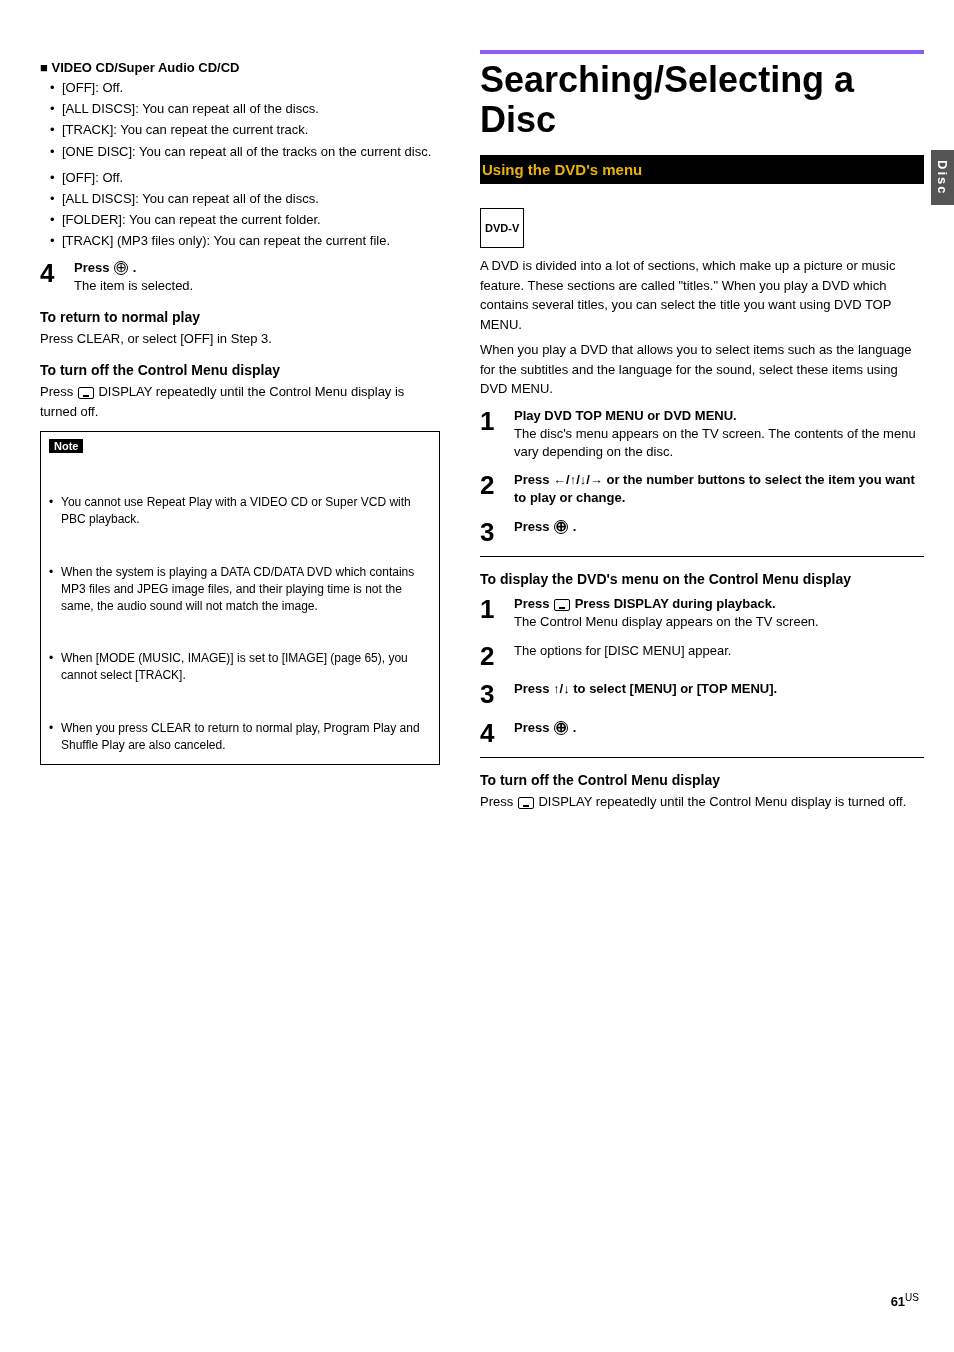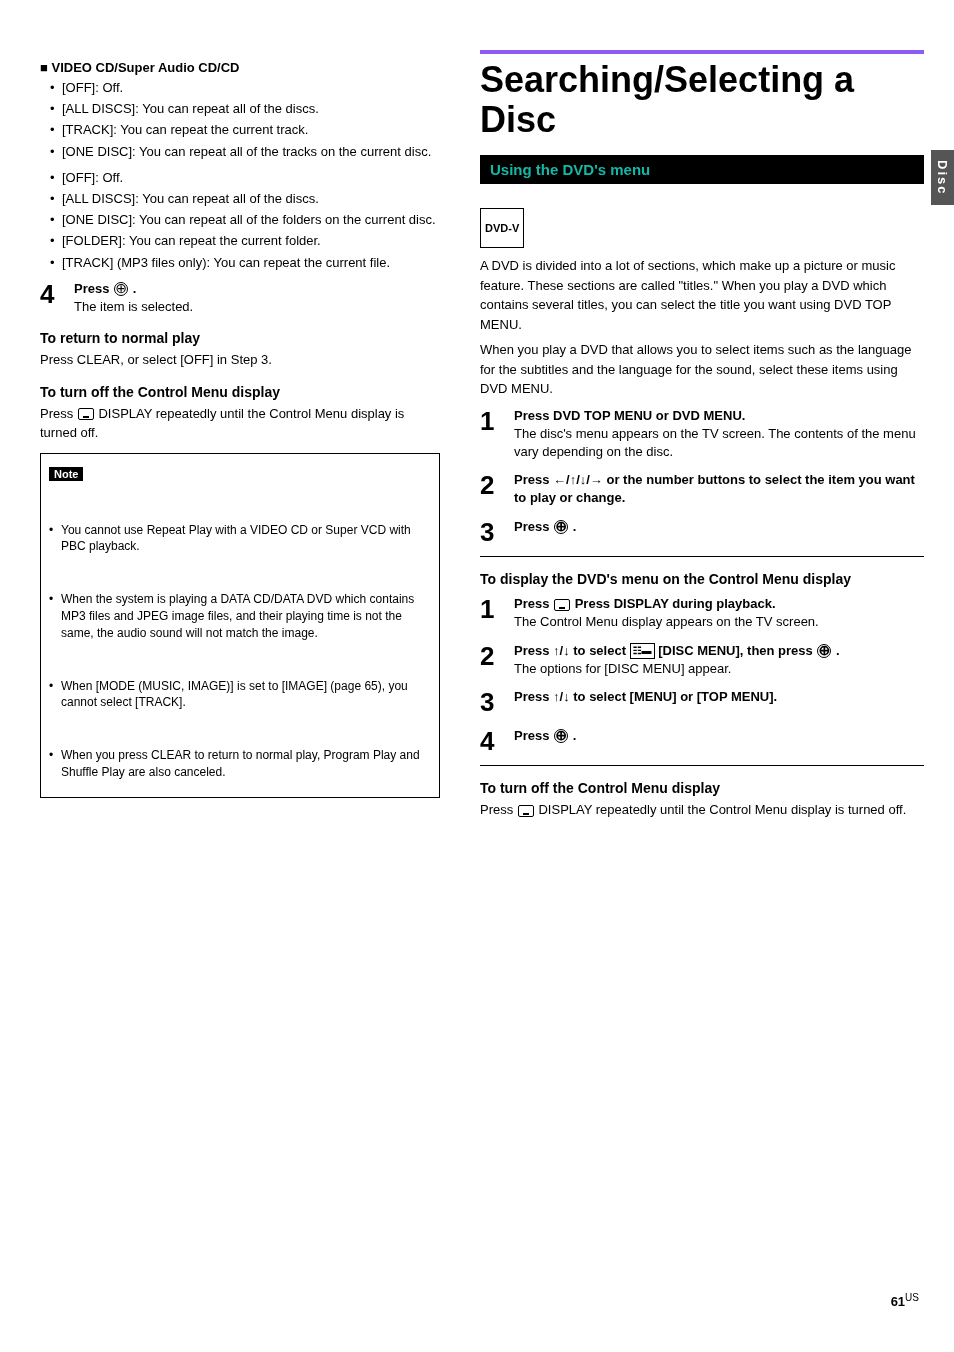--- a/index.html
+++ b/index.html
@@ -91,21 +91,21 @@
     }
     
     .para {
       font-size: 13px;
       line-height: 1.5;
       margin-bottom: 6px;
     }
     
     .note-box {
       border: 1px solid #000;
-      padding: 12px 8px;
+      padding: 6px 8px;
       margin-top: 10px;
       margin-bottom: 10px;
     }
     .note-label {
       background: #000;
       color: #fff;
       font-size: 11px;
       font-weight: bold;
       padding: 1px 5px;
       display: inline-block;
@@ -134,24 +134,24 @@
       font-size: 36px;
       font-weight: bold;
       line-height: 1.1;
       margin-bottom: 16px;
       border-top: 4px solid #8b5cf6;
       padding-top: 6px;
     }
     
     .section-box {
       background: #000;
-      color: #14b8a6;
+      color: #eab308;
       font-weight: bold;
       font-size: 15px;
-      padding: 6px 10px;
+      padding: 6px 2px;
       margin-bottom: 10px;
     }
     
     .dvd-badge {
       display: inline-block;
       border: 1px solid #000;
       font-size: 11px;
       font-weight: bold;
       padding: 13px 4px;
       margin-bottom: 8px;
@@ -241,21 +241,20 @@
     <ul class="bullet-list">
       <li>[OFF]: Off.</li>
       <li>[ALL DISCS]: You can repeat all of the discs.</li>
       <li>[TRACK]: You can repeat the current track.</li>
       <li>[ONE DISC]: You can repeat all of the tracks on the current disc.</li>
     </ul>
 
     <ul class="bullet-list">
       <li>[OFF]: Off.</li>
       <li>[ALL DISCS]: You can repeat all of the discs.</li>
-      <li>[ONE DISC]: You can repeat all of the folders on the current disc.</li>
       <li>[FOLDER]: You can repeat the current folder.</li>
       <li>[TRACK] (MP3 files only): You can repeat the current file.</li>
     </ul>
 
     <div class="step-block">
       <span class="step-num">4</span>
       <div class="step-content">
         <p>
           <strong>Press</strong>
           <span class="circle-icon">⊕</span>
@@ -293,21 +292,21 @@
 
     <span class="dvd-badge">DVD-V</span>
 
     <p class="para">A DVD is divided into a lot of sections, which make up a picture or music feature. These sections are called "titles." When you play a DVD which contains several titles, you can select the title you want using DVD TOP MENU.</p>
     <p class="para">When you play a DVD that allows you to select items such as the language for the subtitles and the language for the sound, select these items using DVD MENU.</p>
 
     
     <div class="step-block">
       <span class="step-num">1</span>
       <div class="step-content">
-        <p class="step-label">Press DVD TOP MENU or DVD MENU.</p>
+        <p class="step-label">Play DVD TOP MENU or DVD MENU.</p>
         <p>The disc's menu appears on the TV screen. The contents of the menu vary depending on the disc.</p>
       </div>
     </div>
 
     
     <div class="step-block">
       <span class="step-num">2</span>
       <div class="step-content">
         <p class="step-label">Press ←/↑/↓/→ or the number buttons to select the item you want to play or change.</p>
       </div>
@@ -338,27 +337,20 @@
           Press <span class="display-icon"></span> <strong>Press DISPLAY during playback.</strong>
         </p>
         <p>The Control Menu display appears on the TV screen.</p>
       </div>
     </div>
 
     
     <div class="step-block">
       <span class="step-num">2</span>
       <div class="step-content">
-        <p class="step-label">
-          <strong>Press ↑/↓ to select</strong>
-          <span class="disc-menu-icon">☷▬</span>
-          <strong>[DISC MENU], then press</strong>
-          <span class="circle-icon">⊕</span>
-          <strong>.</strong>
-        </p>
         <p>The options for [DISC MENU] appear.</p>
       </div>
     </div>
 
     
     <div class="step-block">
       <span class="step-num">3</span>
       <div class="step-content">
         <p class="step-label">Press ↑/↓ to select [MENU] or [TOP MENU].</p>
       </div>

